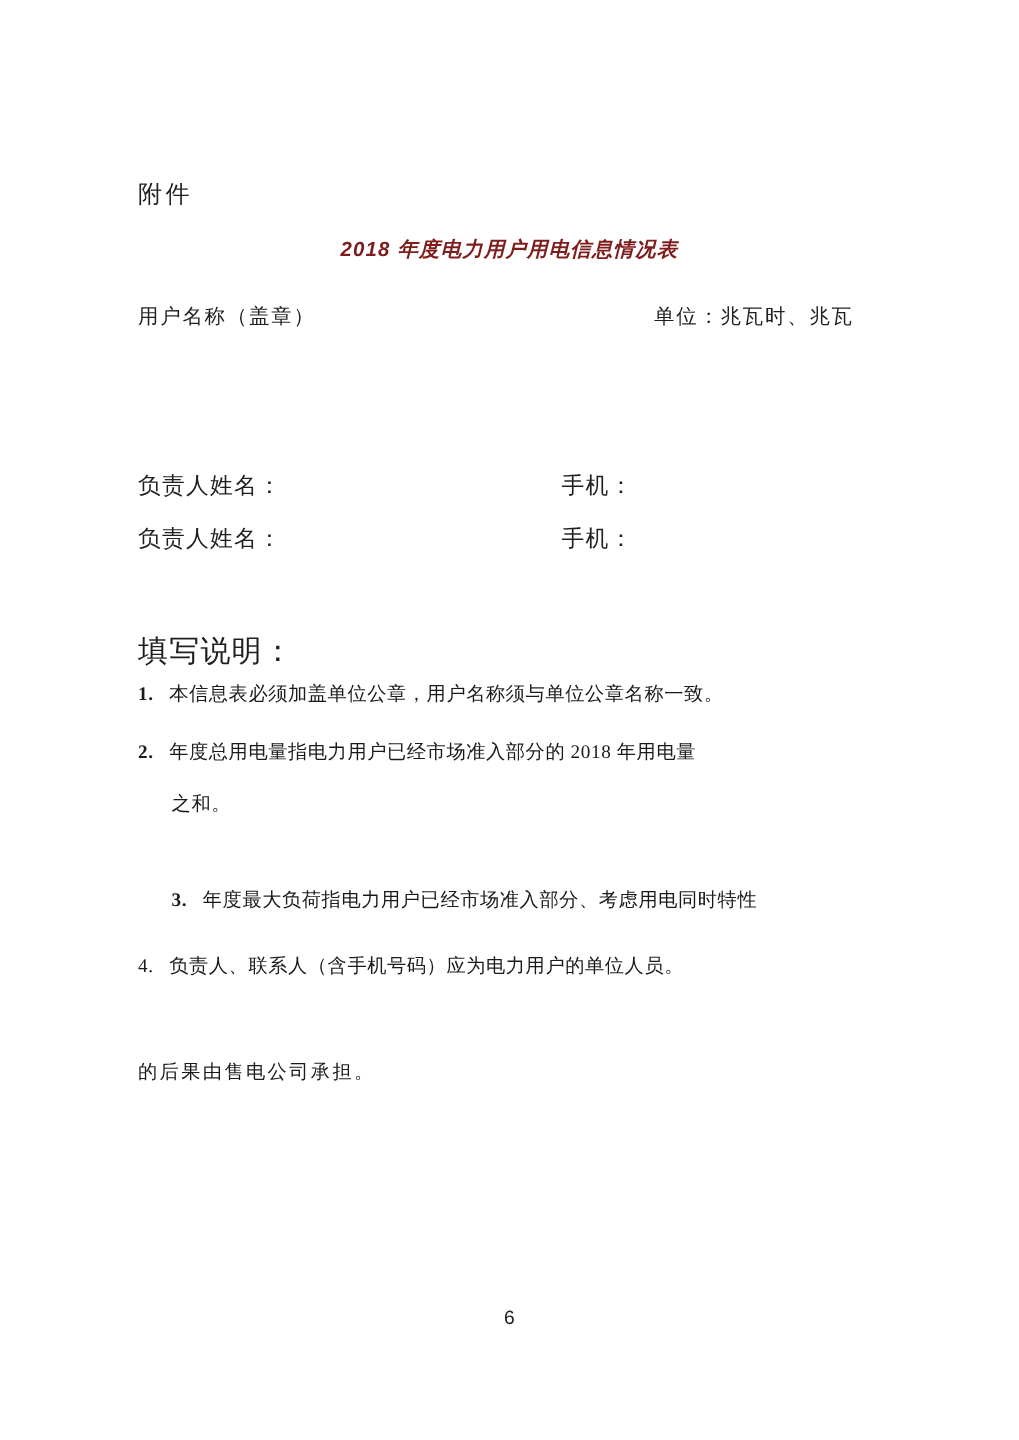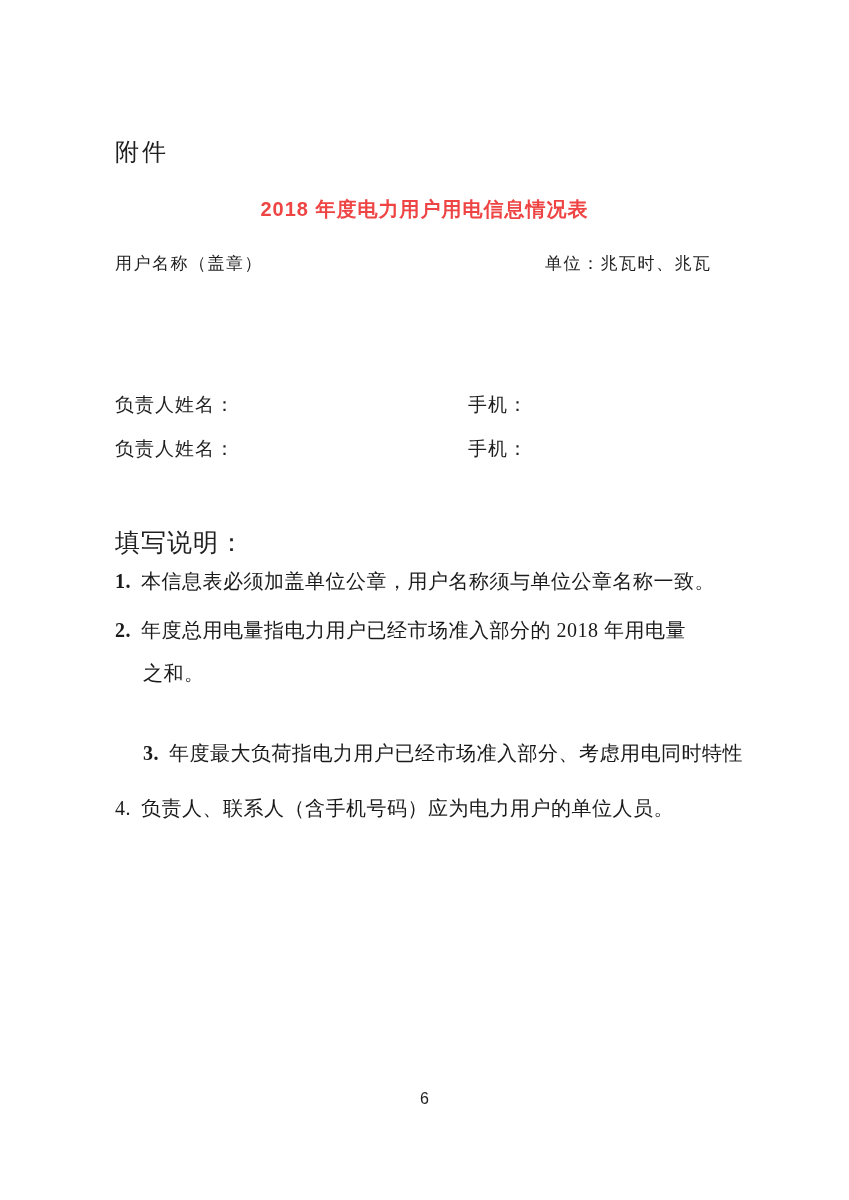--- a/index.html
+++ b/index.html
@@ -8,29 +8,30 @@
     width: 849px; height: 1200px;
     position: relative;
     font-family: "Liberation Serif", "DejaVu Serif", serif;
     color: #1f1f1f;
   }
   .page {
     position: absolute; inset: 0;
     background: #ffffff;
   }
   .attachment-label {
-    position: absolute; left: 115px; top: 136px;
-    font-size: 24px; letter-spacing: 3px;
+    position: absolute; left: 115px; top: 148px;
+    font-size: 20px; letter-spacing: 3px;
   }
   .doc-title {
     position: absolute; left: 0; top: 196px; width: 100%;
     text-align: center;
     font-family: "Liberation Sans", "DejaVu Sans", sans-serif;
-    font-weight: 700; font-size: 20px; letter-spacing: 1px;
-    color: #ef4444;
+    font-weight: 700; font-size: 17px; letter-spacing: 1px;
+    color: #7f1d1d;
+    font-style: italic;
   }
   .meta-row { position: absolute; top: 252px; left: 0; width: 100%; font-size: 17px; }
   .user-name-seal { position: absolute; left: 115px; top: 0; letter-spacing: 1.5px; }
   .unit-label { position: absolute; left: 545px; top: 0; letter-spacing: 1.5px; }
   .info-table {
     position: absolute; left: 152px; top: 281px;
     width: 623px;
     border-collapse: collapse; table-layout: fixed;
   }
   .info-table th, .info-table td {
@@ -48,21 +49,21 @@
   .col-load { width: 149px; }
   .contact-line { position: absolute; left: 0; width: 100%; font-size: 19px; }
   .contact-line .name-label { position: absolute; left: 115px; letter-spacing: 1px; }
   .contact-line .phone-label { position: absolute; left: 468px; letter-spacing: 1px; }
   .contact-1 { top: 392px; }
   .contact-2 { top: 436px; }
   .instr-heading {
     position: absolute; left: 115px; top: 526px;
     font-size: 25px; letter-spacing: 1px;
   }
-  .instr-line { position: absolute; font-size: 20px; letter-spacing: 0.5px; white-space: nowrap; color: #1a1a1a; }
+  .instr-line { position: absolute; font-size: 16px; letter-spacing: 0.5px; white-space: nowrap; color: #1a1a1a; }
   .instr-num { display: inline-block; min-width: 26px; font-family: "Liberation Serif", "DejaVu Serif", serif; }
   .num-bold { font-weight: 700; }
   .l-item1    { left: 115px; top: 568px; }
   .l-item2a   { left: 115px; top: 617px; }
   .l-item2b   { left: 143px; top: 660px; }
   .l-item3a   { left: 115px; top: 740px; margin-left: 28px; }
   .l-item3b   { left: 137px; top: 749px; }
   .l-item4a   { left: 115px; top: 795px; }
   .l-item4b   { left: 115px; top: 839px; letter-spacing: 2.5px; }
   .l-item4c   { left: 115px; top: 883px; letter-spacing: 2px; }
@@ -109,16 +110,17 @@
   </div>
   <div class="instr-line l-item2b">之和。</div>
 
   <div class="instr-line l-item3a">
     <span class="instr-num num-bold">3.</span><span>年度最大负荷指电力用户已经市场准入部分、考虑用电同时特性</span>
   </div>
 
   <div class="instr-line l-item4a">
     <span class="instr-num">4.</span><span>负责人、联系人（含手机号码）应为电力用户的单位人员。</span>
   </div>
+  <div class="instr-line l-item4c">的后果由售电公司承担。</div>
 
   <div class="page-number">6</div>
 
 </div>
 
 </body></html>

